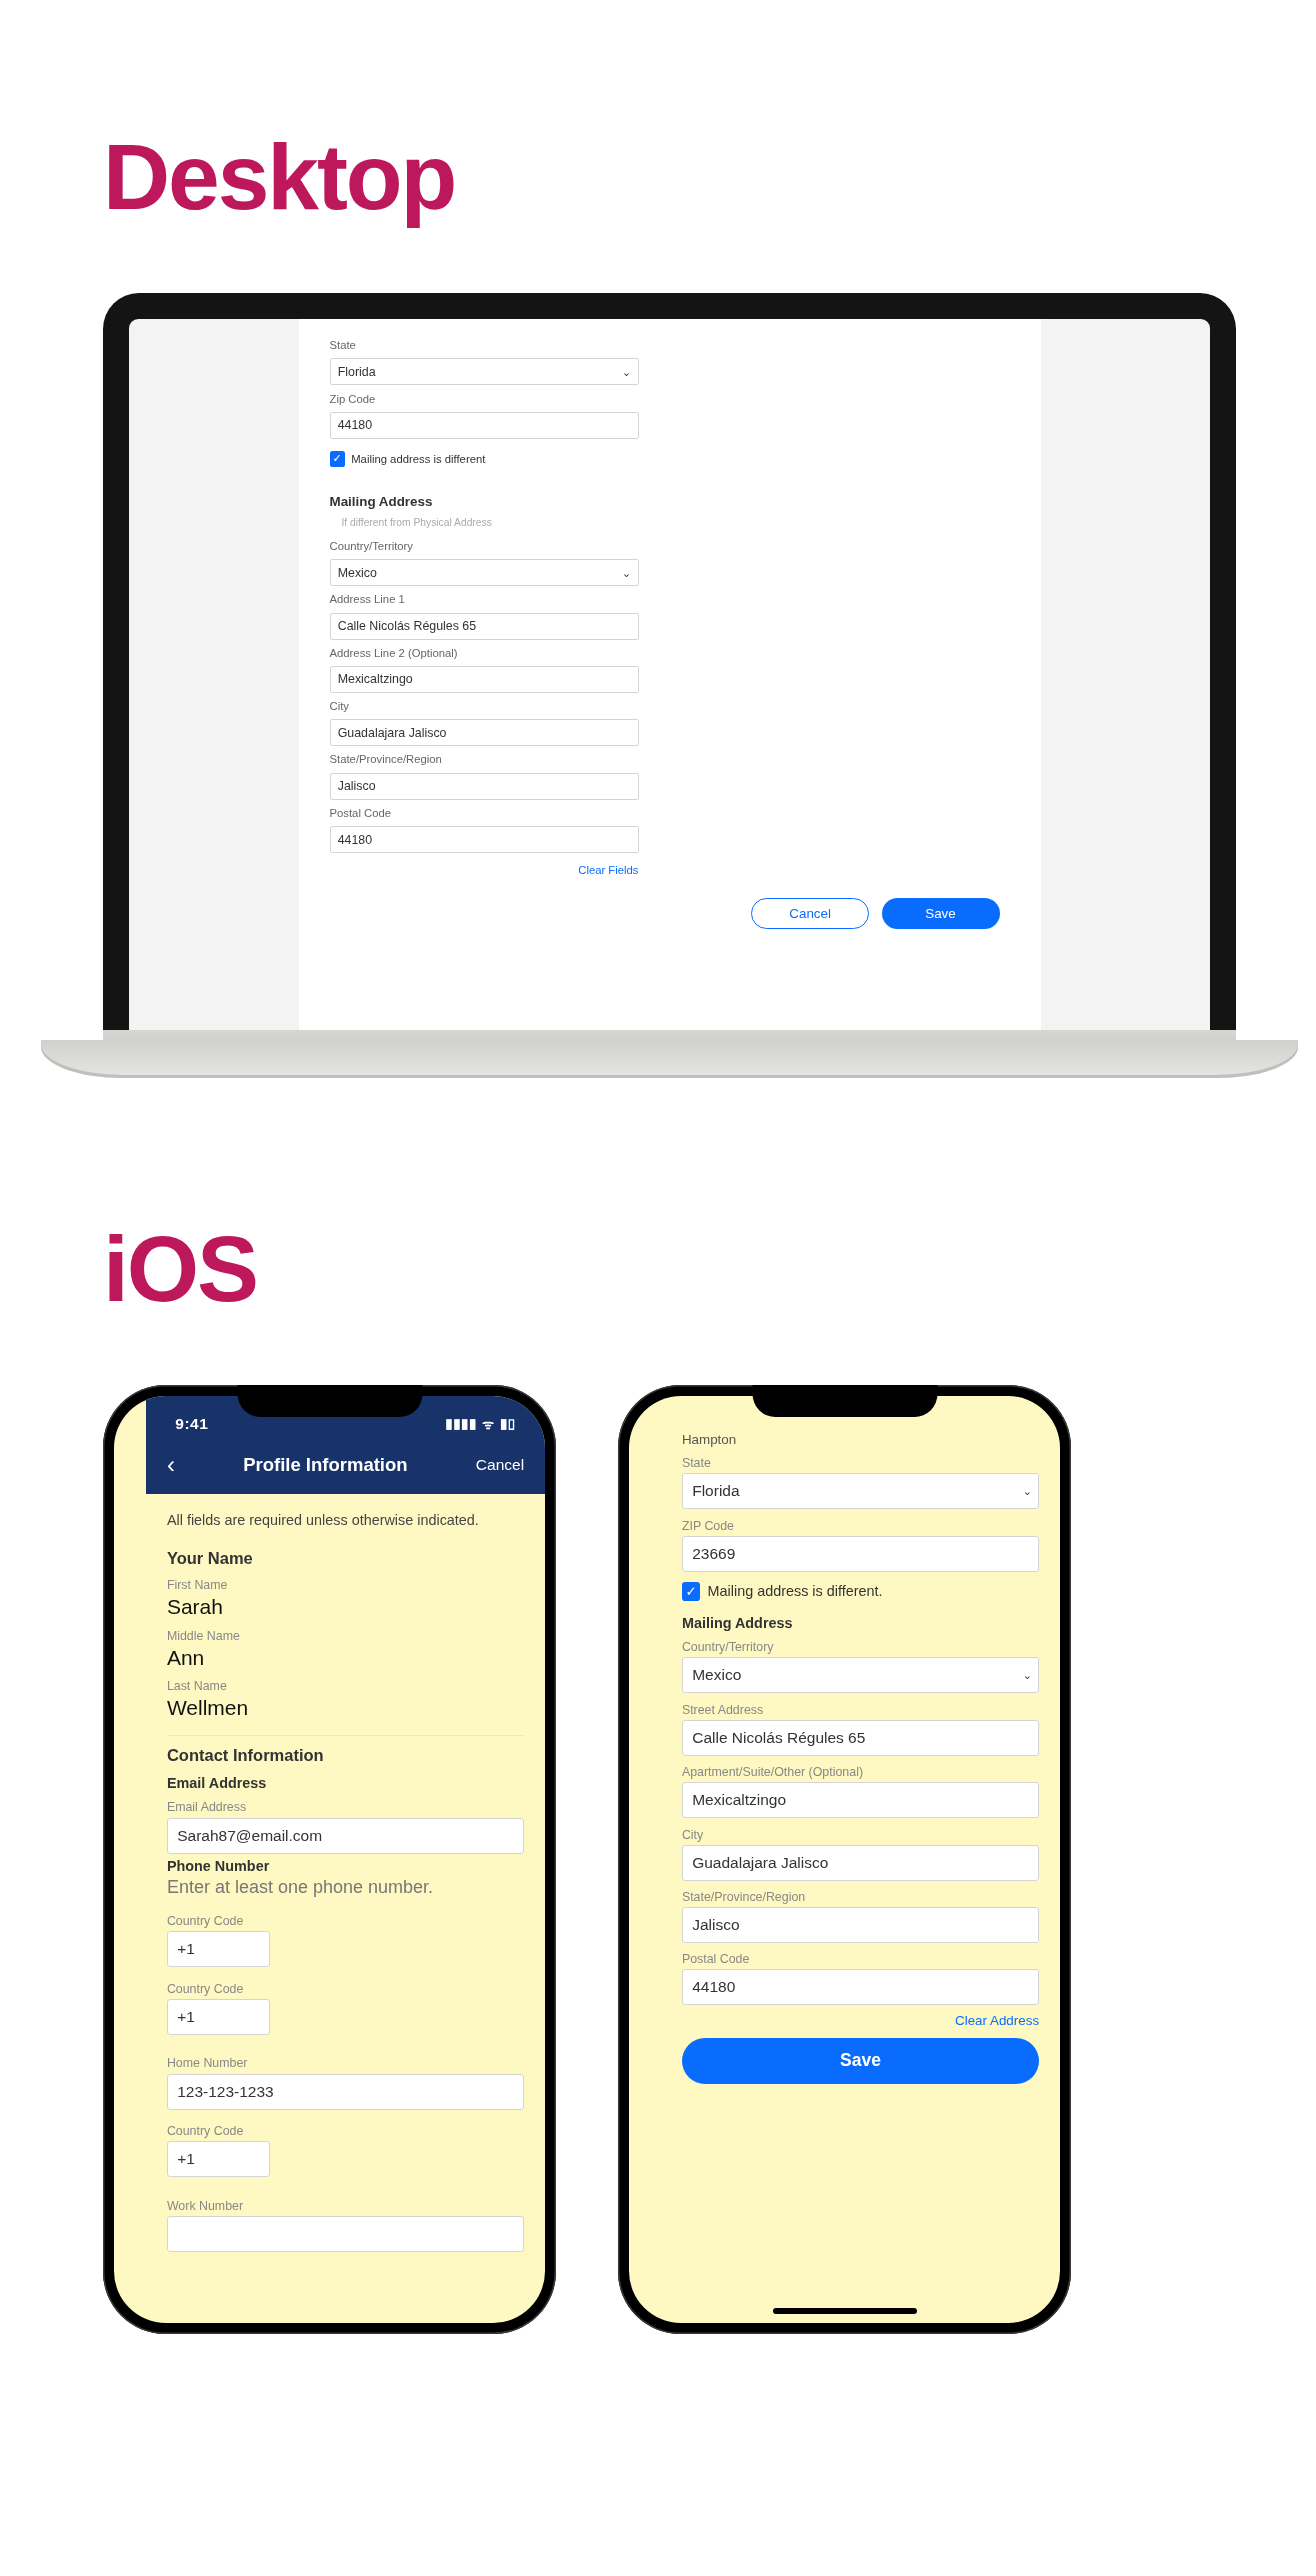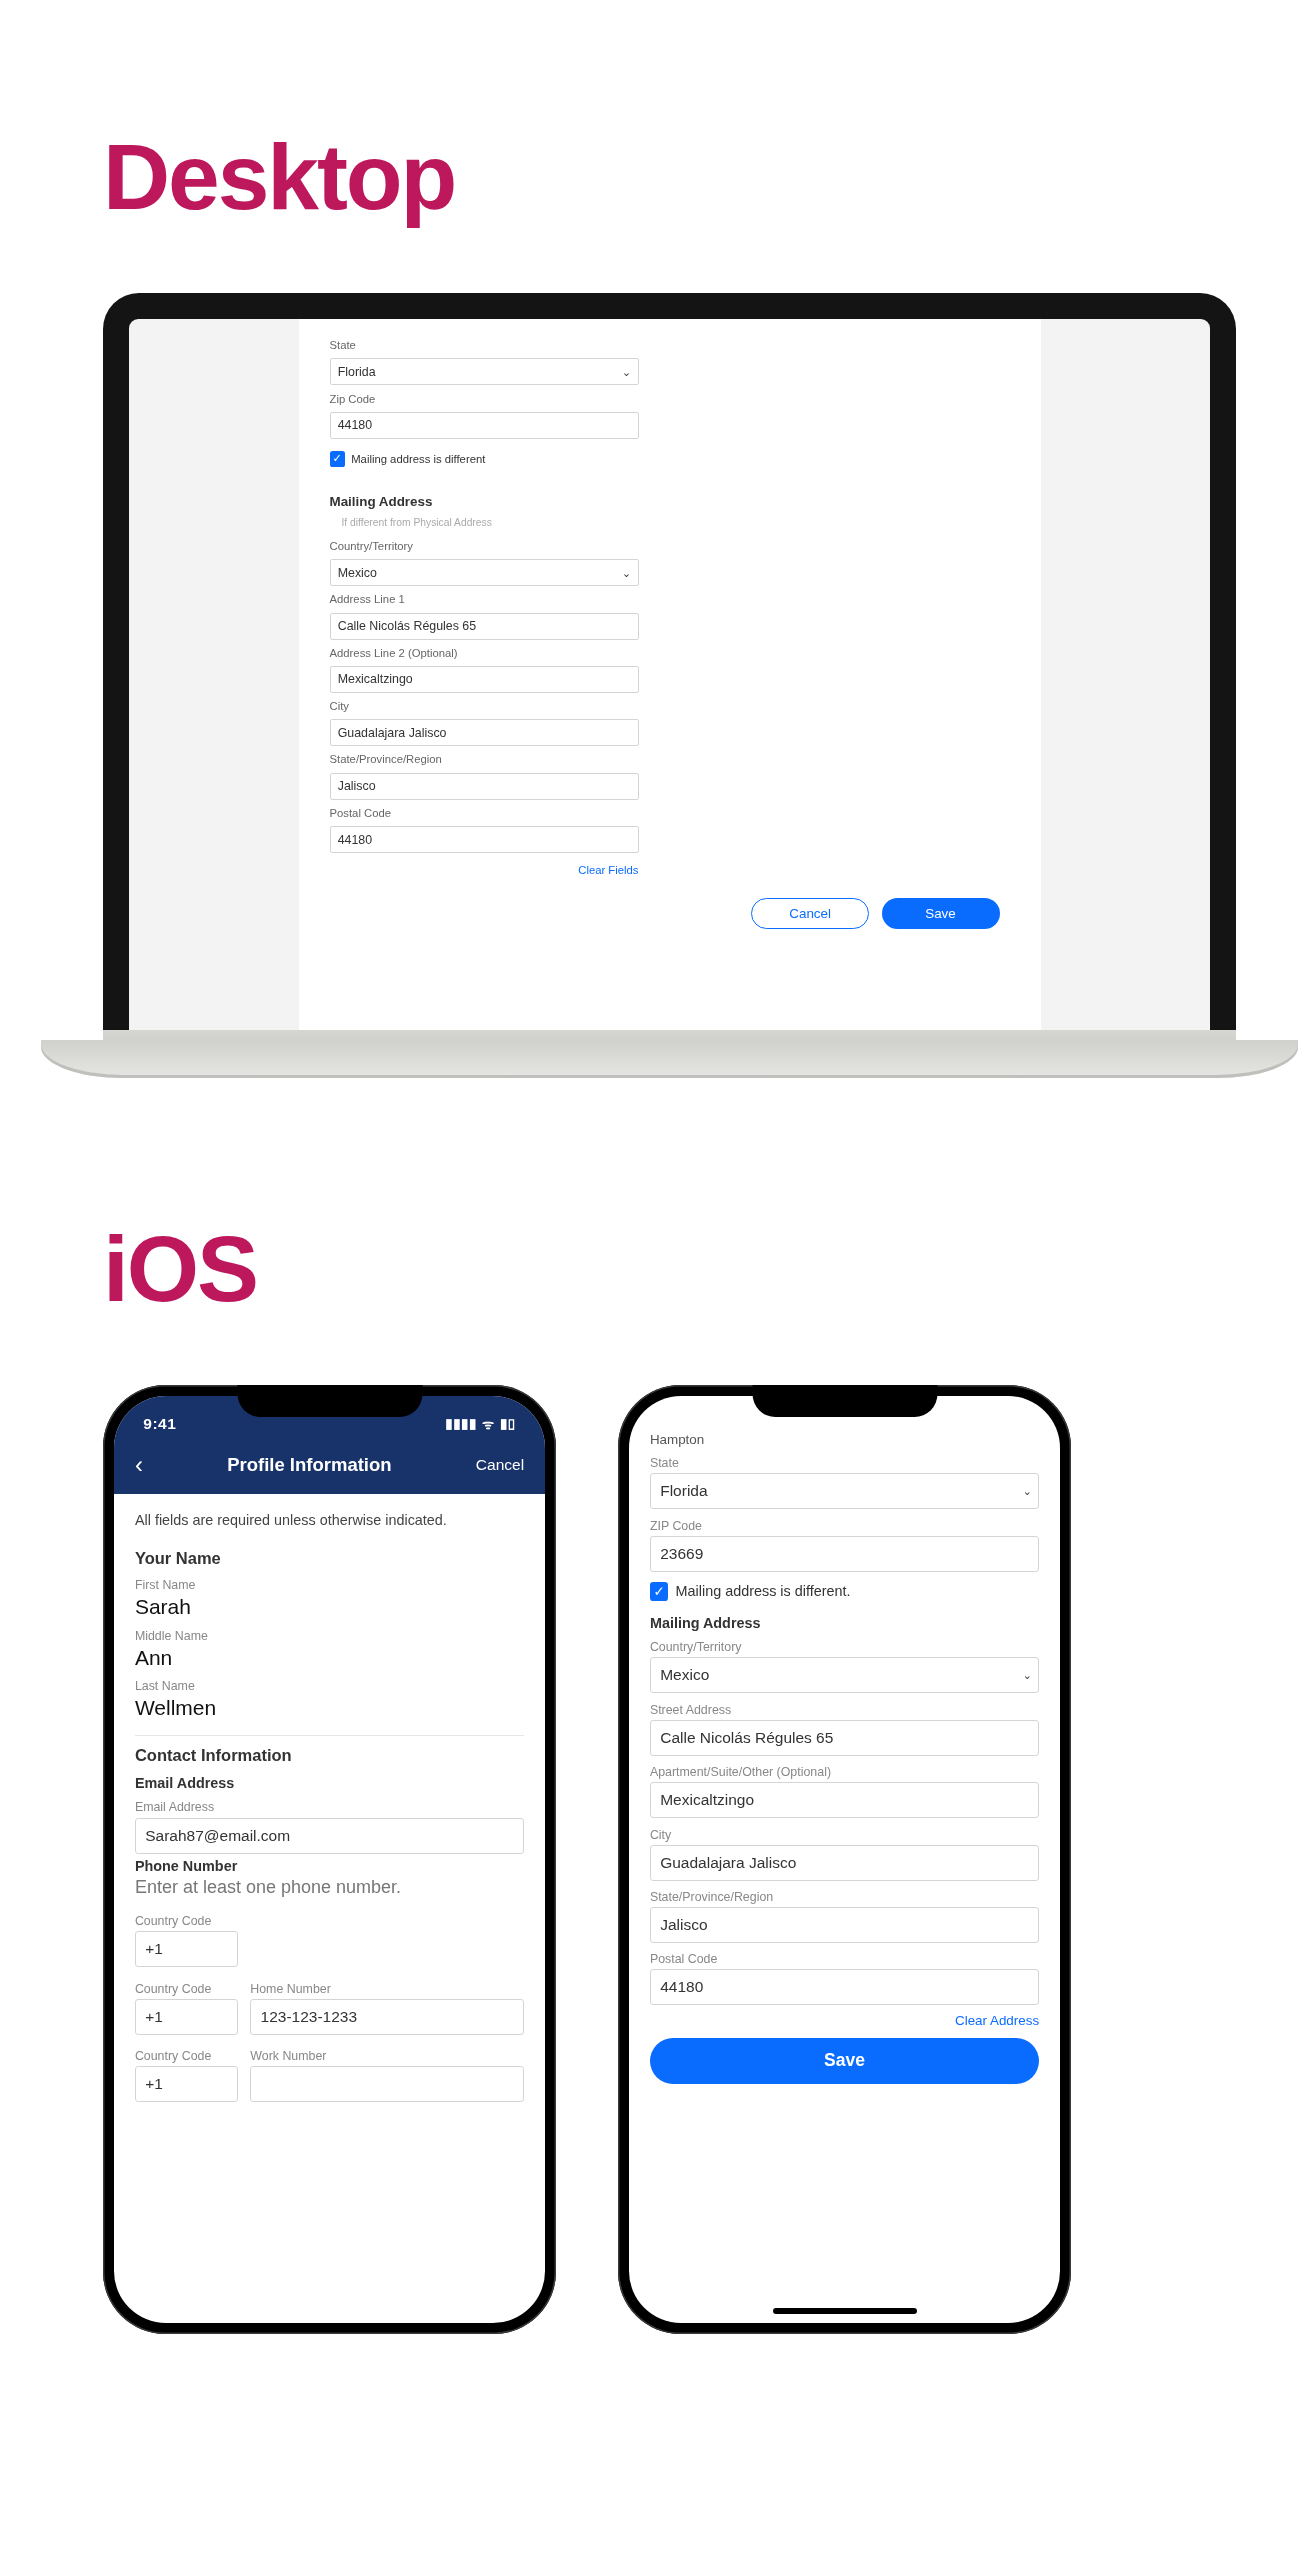--- a/index.html
+++ b/index.html
@@ -26,40 +26,40 @@
   .dsection-sub { font-size:10.3px; color:#aaa; margin-bottom:5.2px;padding-left:12px; }
   .dclearlink { text-align:right; font-size:11.3px; color:#0a6cff; margin-top:4.1px; }
   .dfooter { display:flex; gap:12.4px; justify-content:flex-end; margin-top:14.4px; margin-right:-361px; }
   .dbtn { height:31px; width:118px; border-radius:15.5px; font-size:13.4px; display:flex; align-items:center; justify-content:center; }
   .dbtn.primary { background:#0a6cff; color:#fff; }
   .dbtn.secondary { background:#fff; color:#0a6cff; border:1px solid #0a6cff; }
 
   
   .phones { display:flex; gap:62px; margin-bottom:134px; }
   .phone { width:453px; background:#000; border-radius:62px; padding:11.3px; position:relative; box-shadow: 0 0 0 1.5px #3a3a3a inset; }
-  .phone-screen { background:#ffffff; border-radius:52px; height:927px; overflow:hidden; position:relative; }
+  .phone-screen { background:#fef9c3; border-radius:52px; height:927px; overflow:hidden; position:relative;padding-left:32px; }
   .phone-notch { position:absolute; top:0; left:50%; transform:translateX(-50%); width:185px; height:32px; background:#000; border-radius:0 0 23px 23px; z-index:10; }
   .statusbar { height:41px; display:flex; align-items:flex-end; justify-content:space-between; padding:0 29px 4.1px 29px; font-size:15.5px; font-weight:600; letter-spacing:0.5px; }
   .statusbar.dark { background:#18326a; color:#fff; }
   .status-icons { display:flex; gap:5.2px; align-items:center; font-size:13.4px;}
   .appheader { background:#18326a; color:#fff; height:57px; display:flex; align-items:center; justify-content:space-between; padding:0 20.6px; }
   .appheader .title { font-size:18.5px; font-weight:700; flex:1; text-align:center; }
   .appheader .back { font-size:24px; font-weight:300; }
   .appheader .cancel { font-size:15.5px; }
 
   .pcontent { padding: 18.5px 20.6px; font-size:14.4px; color:#333; }
   .pnote { font-size:14.4px; color:#444; margin-bottom:20.6px; }
   .psection { font-size:16.5px; font-weight:700; margin:10.3px 0 10.3px 0; }
   .psub { font-size:14.4px; font-weight:700; margin:10.3px 0 3.1px 0; }
   .phint { font-size:18px; color:#777; margin-bottom:7.2px; }
   .pflabel { font-size:12.4px; color:#888; margin:9.3px 0 3.1px 0; }
   .pval { font-size:21px; color:#111; }
   .pdivider { border:none; border-top:0.5px solid #e6e6e6; margin:14.4px 0 5.2px 0;}
   .pinput { width:100%; height:36px; border:0.5px solid #d4d4d4; border-radius:3.1px; padding:0 9.3px; font-size:15.5px; color:#333; background:#fff; }
-  .prow2 { display:flex; gap:12.4px; }
+  .prow2 { display:flex; gap:12.4px;flex-direction:column; }
   .prow2 .col-s { width:103px; }
   .prow2 .col-l { flex:1; }
   .pchk-row { display:flex; align-items:center; gap:7.2px; margin:10.3px 0 14.4px 0; font-size:14.4px; }
   .pchk { width:18.5px; height:18.5px; background:#0a6cff; border-radius:3.1px; display:inline-flex; align-items:center; justify-content:center; color:#fff; font-size:13.4px; }
   .pclearlink { text-align:right; font-size:13.4px; color:#0a6cff; margin-top:7.2px; }
   .pbtn { height:46px; border-radius:23px; background:#0a6cff; color:#fff; font-size:17.5px; font-weight:600; display:flex; align-items:center; justify-content:center; margin:10.3px 0 5.2px 0; }
   .home-indicator { position:absolute; bottom:9.3px; left:50%; transform:translateX(-50%); width:144px; height:5.2px; background:#000; border-radius:3.1px;}
 </style>
 </head>
 <body>

